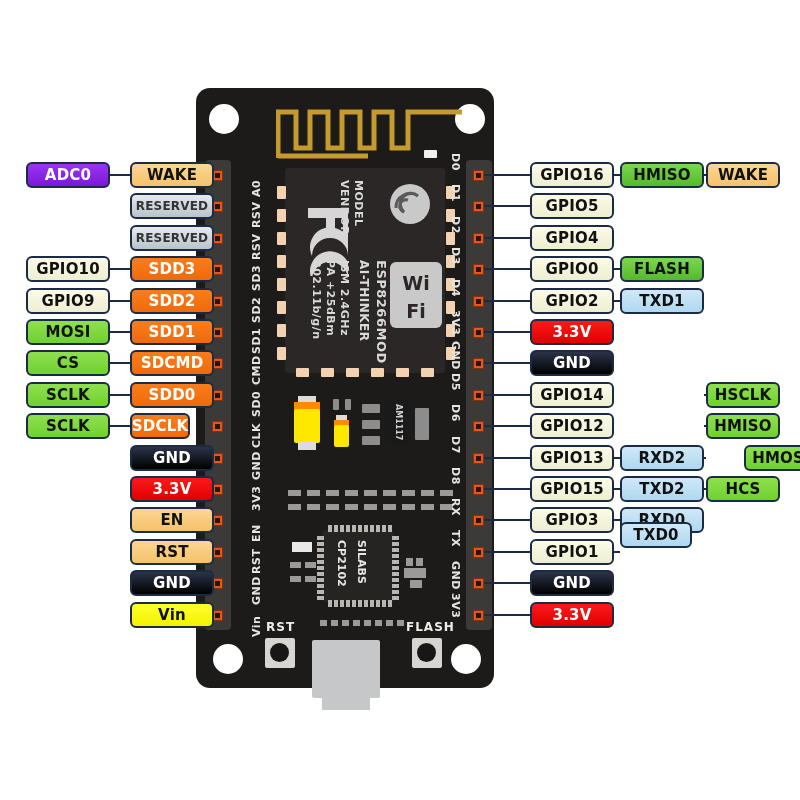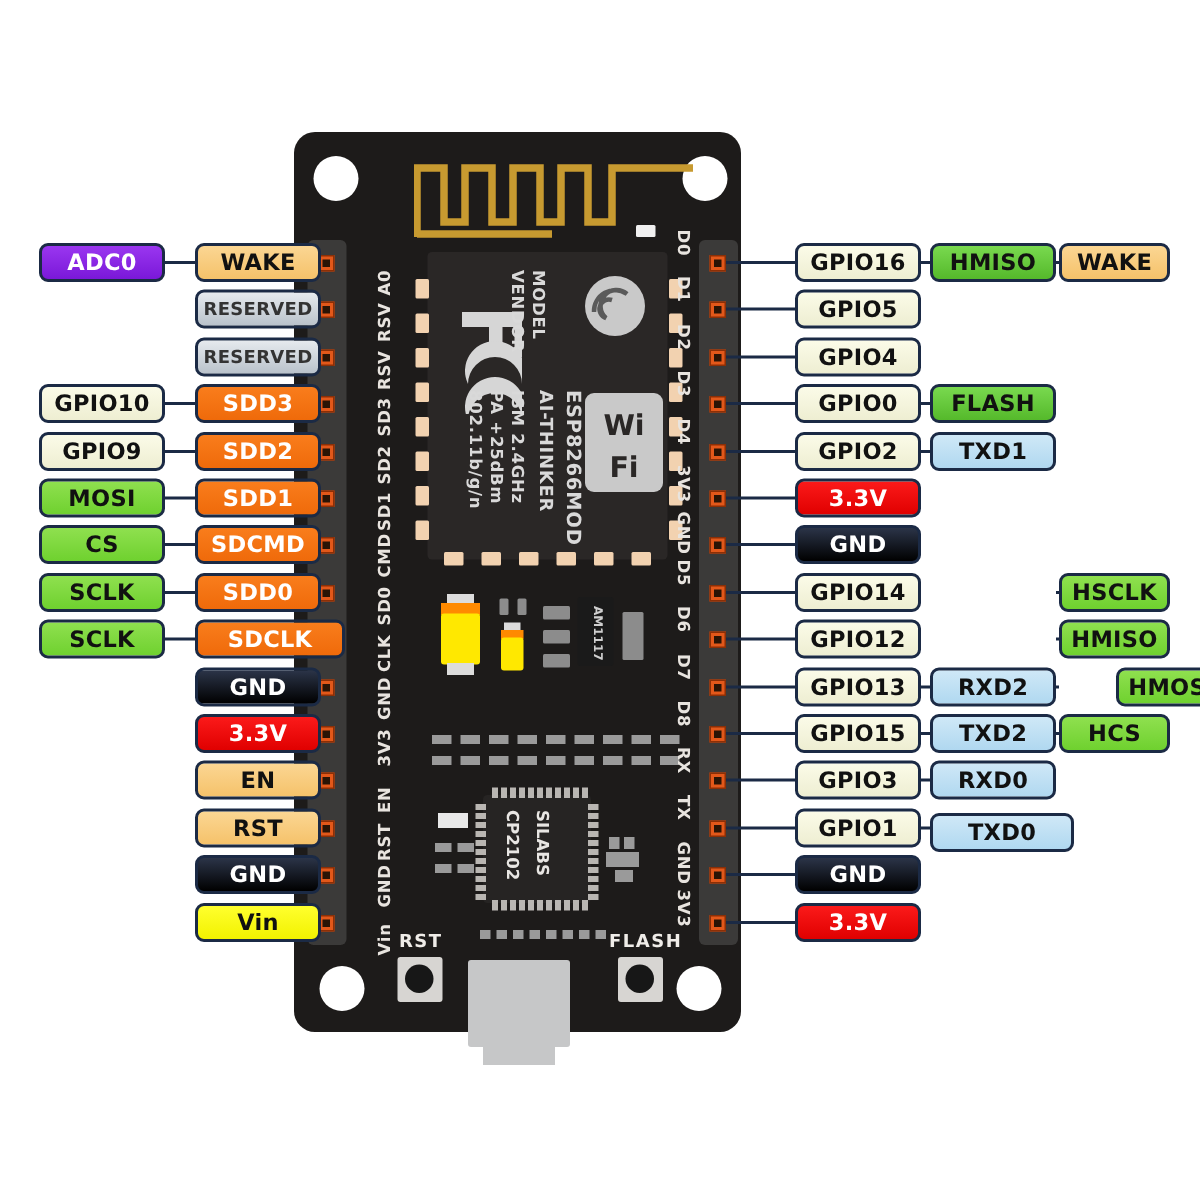--- a/index.html
+++ b/index.html
@@ -415,21 +415,21 @@
       <div class="ln" style="left: 110px; top: 331px; width: 20px;"></div>
       <div class="lb c-orange" style="left: 130px; top: 319px; width: 84px;">SDD1</div>
       <div class="lb c-green" style="left: 26px; top: 350.4px; width: 84px;">CS</div>
       <div class="ln" style="left: 110px; top: 362.4px; width: 20px;"></div>
       <div class="lb c-orange" style="left: 130px; top: 350.4px; width: 84px;">SDCMD</div>
       <div class="lb c-green" style="left: 26px; top: 381.8px; width: 84px;">SCLK</div>
       <div class="ln" style="left: 110px; top: 393.8px; width: 20px;"></div>
       <div class="lb c-orange" style="left: 130px; top: 381.8px; width: 84px;">SDD0</div>
       <div class="lb c-green" style="left: 26px; top: 413.2px; width: 84px;">SCLK</div>
       <div class="ln" style="left: 110px; top: 425.2px; width: 20px;"></div>
-      <div class="lb c-orange" style="left: 130px; top: 413.2px; width: 100px;">SDCLK</div>
+      <div class="lb c-orange" style="left: 130px; top: 413.2px; width: 60px;">SDCLK</div>
       <div class="lb c-black" style="left: 130px; top: 444.6px; width: 84px;">GND</div>
       <div class="lb c-red" style="left: 130px; top: 476px; width: 84px;">3.3V</div>
       <div class="lb c-tan" style="left: 130px; top: 507.4px; width: 84px;">EN</div>
       <div class="lb c-tan" style="left: 130px; top: 538.8px; width: 84px;">RST</div>
       <div class="lb c-black" style="left: 130px; top: 570.2px; width: 84px;">GND</div>
       <div class="lb c-yellow" style="left: 130px; top: 601.6px; width: 84px;">Vin</div>
     </div>
   <div id="right-layer">
       <div class="lb c-cream" style="left: 530px; top: 162px; width: 84px;">GPIO16</div>
       <div class="ln" style="left: 484px; top: 174px; width: 46px;"></div>
@@ -472,20 +472,20 @@
       <div class="lb c-blue" style="left: 620px; top: 476px; width: 84px;">TXD2</div>
       <div class="ln" style="left: 614px; top: 488px; width: 6px;"></div>
       <div class="lb c-green" style="left: 706px; top: 476px; width: 74px;">HCS</div>
       <div class="ln" style="left: 704px; top: 488px; width: 2px;"></div>
       <div class="lb c-cream" style="left: 530px; top: 507.4px; width: 84px;">GPIO3</div>
       <div class="ln" style="left: 484px; top: 519.4px; width: 46px;"></div>
       <div class="lb c-blue" style="left: 620px; top: 507.4px; width: 84px;">RXD0</div>
       <div class="ln" style="left: 614px; top: 519.4px; width: 6px;"></div>
       <div class="lb c-cream" style="left: 530px; top: 538.8px; width: 84px;">GPIO1</div>
       <div class="ln" style="left: 484px; top: 550.8px; width: 46px;"></div>
-      <div class="lb c-blue" style="left: 620px; top: 542px; width: 96px; text-align: right;">TXD0</div>
+      <div class="lb c-blue" style="left: 620px; top: 522px; width: 72px; text-align: right;">TXD0</div>
       <div class="ln" style="left: 614px; top: 550.8px; width: 6px;"></div>
       <div class="lb c-black" style="left: 530px; top: 570.2px; width: 84px;">GND</div>
       <div class="ln" style="left: 484px; top: 582.2px; width: 46px;"></div>
       <div class="lb c-red" style="left: 530px; top: 601.6px; width: 84px;">3.3V</div>
       <div class="ln" style="left: 484px; top: 613.6px; width: 46px;"></div>
     </div>
 </div>
 
 </body></html>

